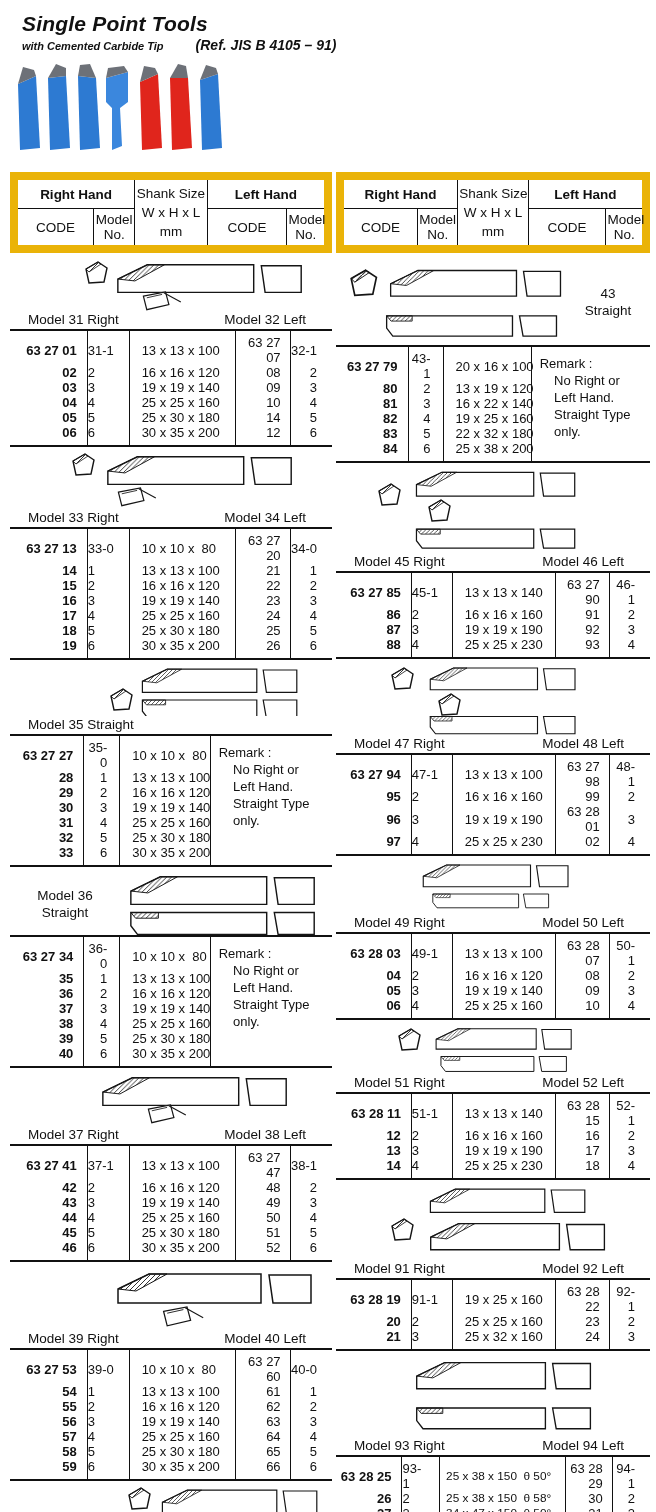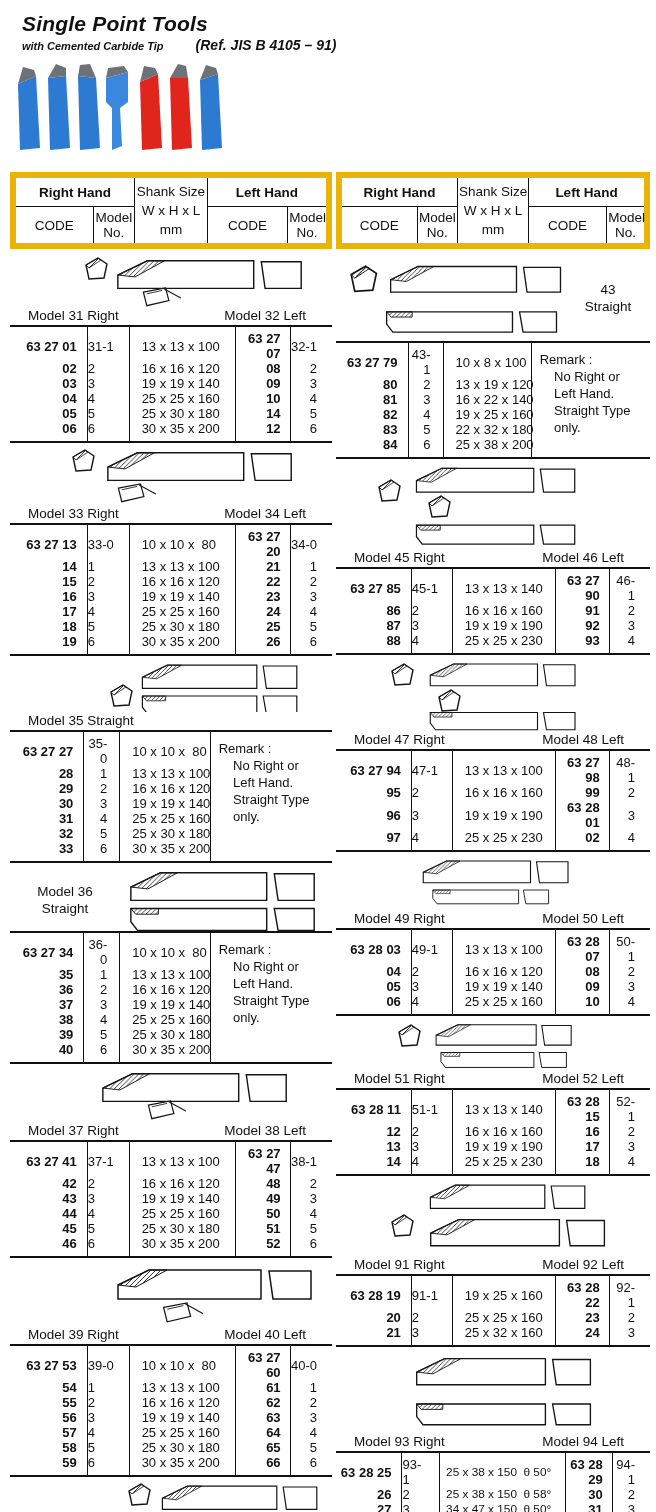--- a/index.html
+++ b/index.html
@@ -11,21 +11,21 @@
   .title-row{display:flex;align-items:baseline;gap:32px;margin-top:1px;}
   .title-sub{font-size:11px;font-weight:bold;font-style:italic;}
   .title-ref{font-size:14px;font-weight:bold;font-style:italic;}
   .photos{position:absolute;left:14px;top:60px;}
   
   .col{position:absolute;top:172px;}
   .col-left{left:10px;width:322px;}
   .col-right{left:336px;width:314px;}
   
   table{border-collapse:collapse;table-layout:fixed;width:100%;}
-  .ht{border:6px solid #eab308;}
+  .ht{border:8px solid #eab308;}
   .ht th{border:1.5px solid #111;font-size:13.5px;}
   .ht .grp{font-weight:bold;height:26px;}
   .ht .sub{font-weight:normal;height:34px;}
   .ht .shank{font-weight:normal;white-space:pre;line-height:19px;font-size:13.5px;}
   .ht col.hc1{width:33%}.ht col.hc2{width:17%}.ht col.hc3{width:30%}
   
   .block{margin-top:6px;}
   .illus{display:block;}
   .illus-row{display:flex;align-items:center;}
   .side-label{font-size:13.5px;white-space:pre;text-align:center;line-height:17px;flex:0 0 auto;}
@@ -33,21 +33,21 @@
   .labels.single{justify-content:flex-start;}
   
   .dt{border-top:2px solid #111;border-bottom:2px solid #111;}
   .dt td{border-right:1.4px solid #111;font-size:13px;line-height:15px;padding:0;}
   .dt td:last-child{border-right:none;}
   .dt tr:first-child td{padding-top:4px;}
   .dt tr:last-child td{padding-bottom:5px;}
   .cols5 td:nth-child(1){font-weight:bold;text-align:right;padding-right:10px;}
   .cols5 td:nth-child(2){padding-right:12px;}
   .cols5 td:nth-child(3){text-align:left;padding-left:12px;white-space:pre;}
-  .cols5 td:nth-child(4){font-weight:bold;text-align:right;padding-right:9px;}
+  .cols5 td:nth-child(4){font-weight:normal;text-align:right;padding-right:9px;}
   .cols5 td:nth-child(5){text-align:right;padding-right:15px;}
   .cols5 col.c1{width:24%}.cols5 col.c2{width:13%}.cols5 col.c3{width:33%}.cols5 col.c4{width:17%}.cols5 col.c5{width:13%}
   .wide3 col.c1{width:21%}.wide3 col.c2{width:12%}.wide3 col.c3{width:40%}.wide3 col.c4{width:15%}.wide3 col.c5{width:12%}
   .wide3 td:nth-child(3){font-size:11.8px;padding-left:6px;}
   
   .rwrap{display:flex;border-top:2px solid #111;border-bottom:2px solid #111;}
   .rwrap .dt{border-top:none;border-bottom:none;flex:0 0 62%;}
   .cols3 td:nth-child(1){font-weight:bold;text-align:right;padding-right:10px;}
   .cols3 td:nth-child(2){text-align:right;padding-right:12px;}
   .cols3 td:nth-child(3){text-align:left;padding-left:12px;white-space:pre;border-right:none;}
@@ -607,21 +607,21 @@
         <table class="dt cols3">
           <colgroup>
               <col class="c1">
               <col class="c2">
               <col class="c3">
             </colgroup>
           <tbody>
               <tr>
                 <td>63 27 79</td>
                 <td>43-1</td>
-                <td>10 x 8 x 100</td>
+                <td>20 x 16 x 100</td>
               </tr>
               <tr>
                 <td>80</td>
                 <td>2</td>
                 <td>13 x 19 x 120</td>
               </tr>
               <tr>
                 <td>81</td>
                 <td>3</td>
                 <td>16 x 22 x 140</td>

